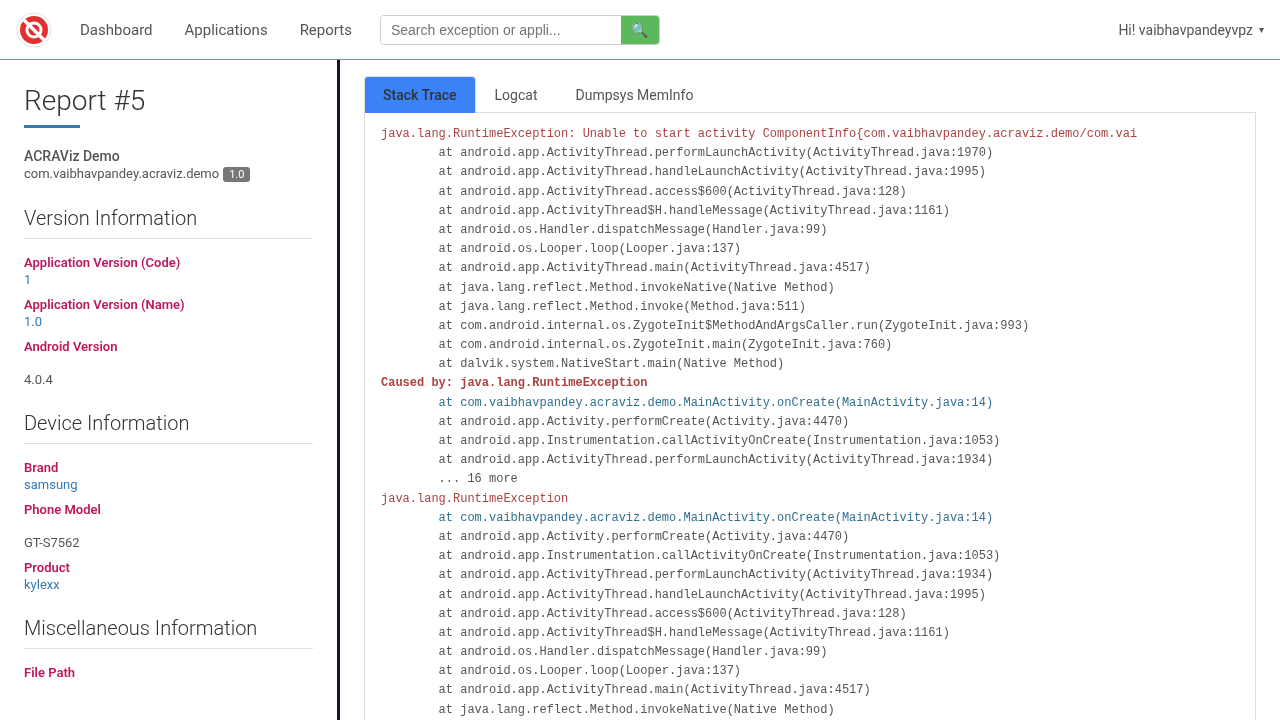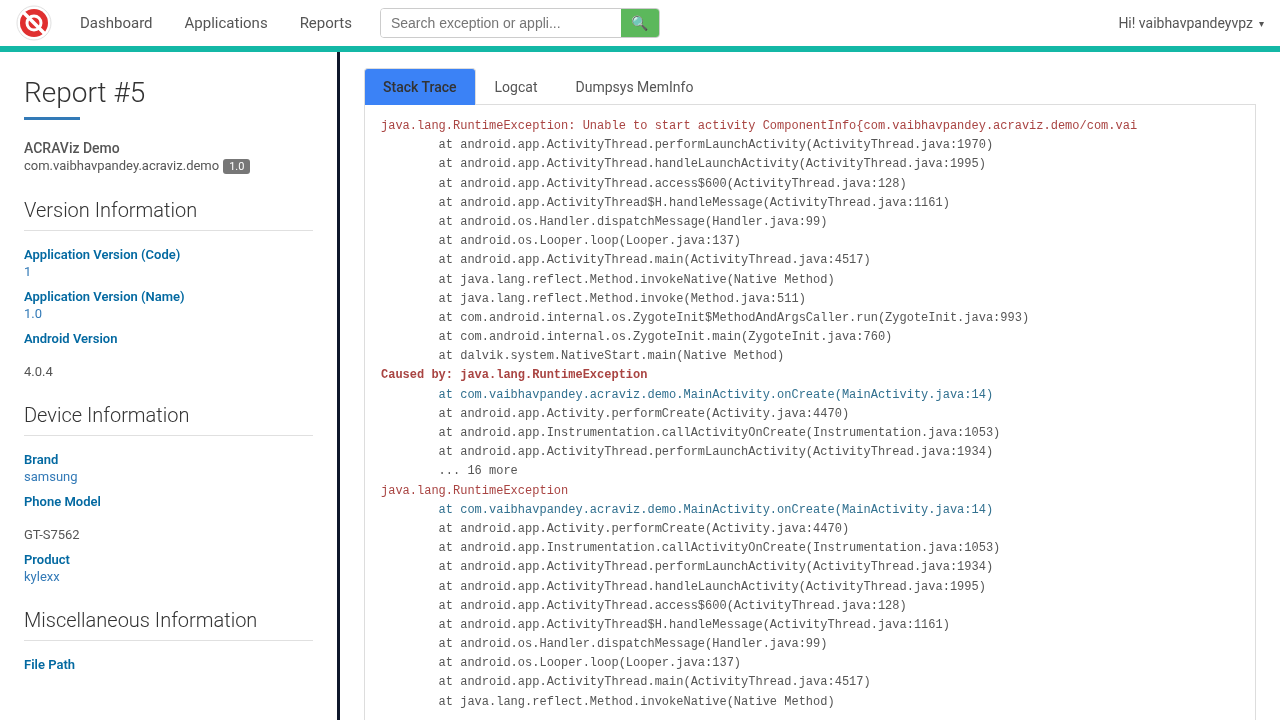--- a/index.html
+++ b/index.html
@@ -2,23 +2,23 @@
 <html><head>
   <meta charset="utf-8">
   <style>
     * { box-sizing: border-box; margin: 0; padding: 0; }
     body { font-family: -apple-system, BlinkMacSystemFont, 'Segoe UI', Roboto, sans-serif; font-size: 14px; color: #333; background: #fff; }
 
     
     .navbar {
       display: flex;
       align-items: center;
-      height: 52px;
+      height: 60px;
       background: #fff;
-      border-bottom: 6px solid #14b8a6;
+      border-bottom: 1px solid #14b8a6;
       padding: 0 16px;
       gap: 8px;
     }
     .navbar-logo {
       width: 36px;
       height: 36px;
       margin-right: 8px;
     }
     .navbar-link {
       color: #555;
@@ -120,21 +120,21 @@
       margin-bottom: 8px;
     }
     .section-divider {
       border: none;
       border-top: 1px solid #e0e0e0;
       margin-bottom: 16px;
     }
     .info-label {
       font-size: 13px;
       font-weight: 600;
-      color: #0369a1;
+      color: #be185d;
       margin-top: 10px;
     }
     .info-value {
       font-size: 13px;
       color: #337ab7;
       margin-top: 2px;
     }
     .info-value-plain {
       font-size: 13px;
       color: #555;

